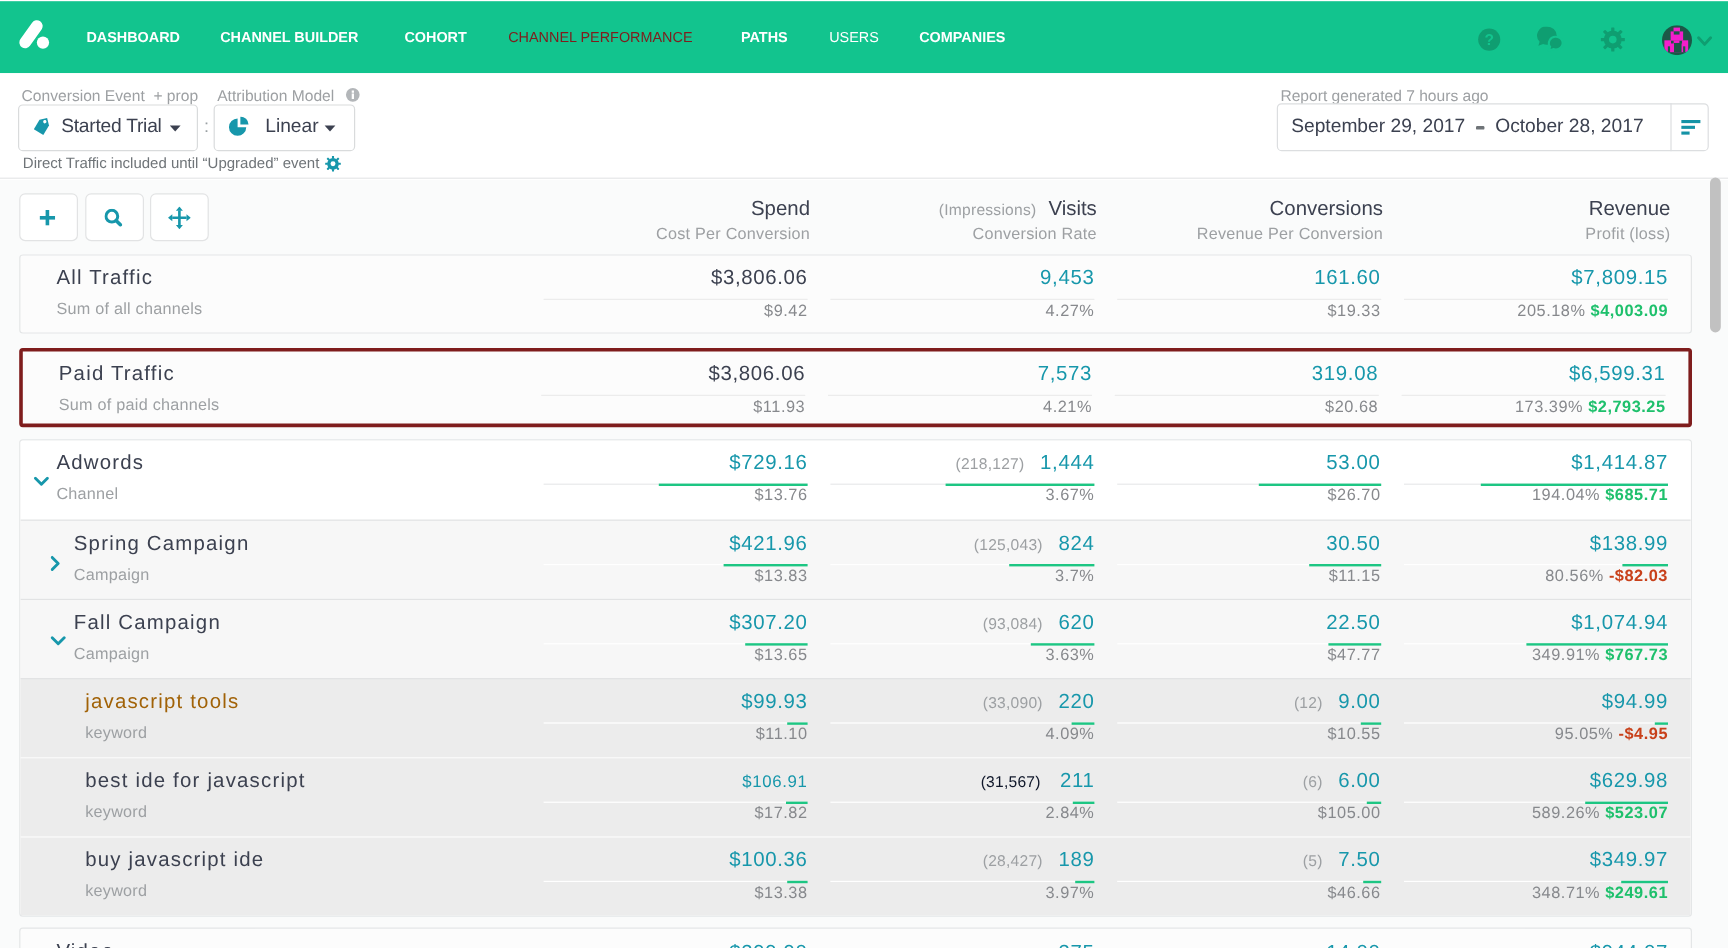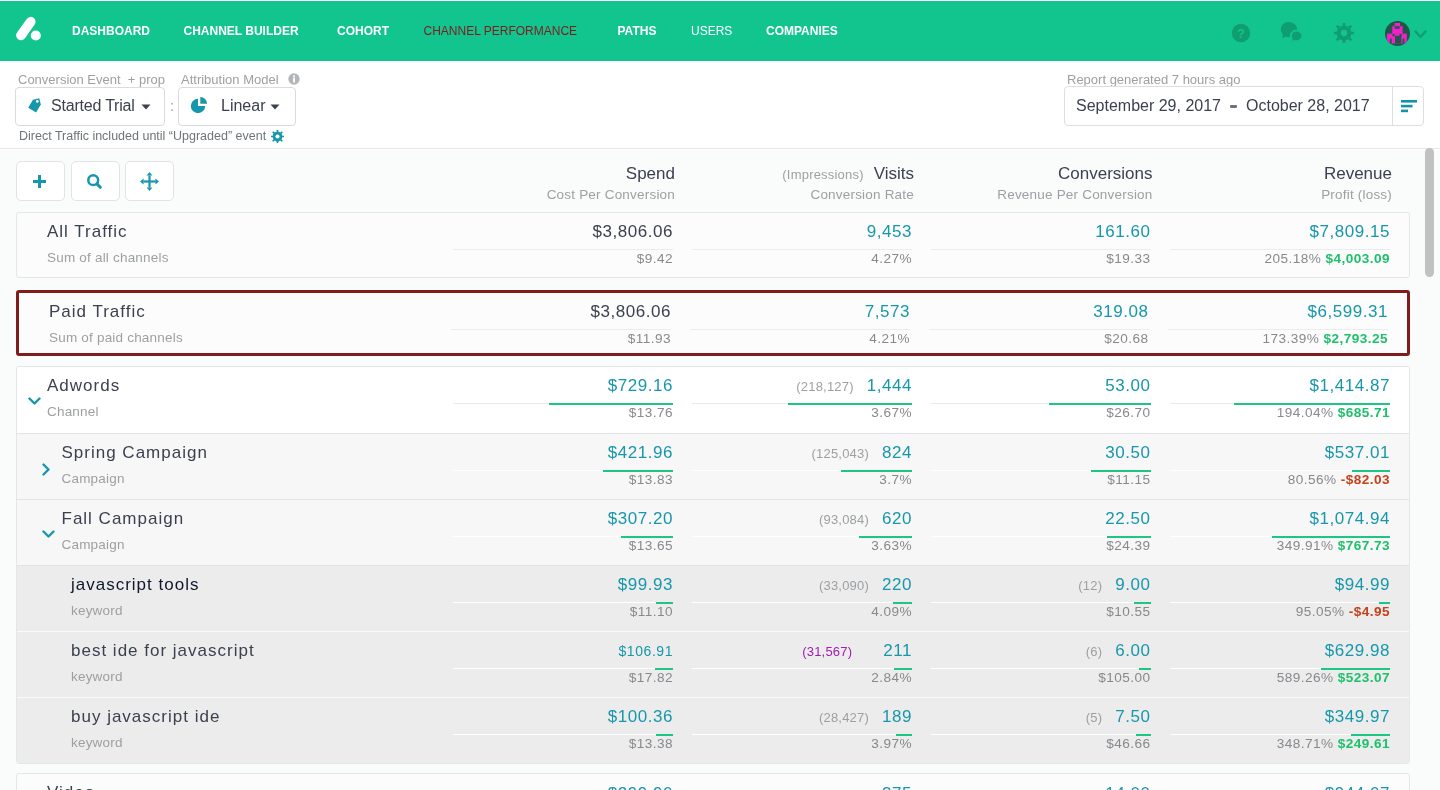--- a/index.html
+++ b/index.html
@@ -210,48 +210,48 @@
         <div style="position:absolute;right:497px;top:36px;width:220px;height:1px;background:#ffffff"></div>
         <div style="position:absolute;right:497px;top:36px;width:71px;height:2px;background:#1dc683"></div>
         <div style="position:absolute;right:497px;top:8.8px;height:22px;line-height:22px;white-space:nowrap;font-size:17px;letter-spacing:0.55px;color:#1797ab"><span style="font-size:13px;color:#9da0a3;letter-spacing:0.2px;margin-right:13px">(125,043)</span>824</div>
         <div style="position:absolute;right:497px;top:38.5px;height:15px;line-height:15px;white-space:nowrap;font-size:13.6px;letter-spacing:0.45px;color:#87898d">3.7%</div>
         <div style="position:absolute;right:258.5px;top:36px;width:220px;height:1px;background:#ffffff"></div>
         <div style="position:absolute;right:258.5px;top:36px;width:60px;height:2px;background:#1dc683"></div>
         <div style="position:absolute;right:258.5px;top:8.8px;height:22px;line-height:22px;white-space:nowrap;font-size:17px;letter-spacing:0.55px;color:#1797ab">30.50</div>
         <div style="position:absolute;right:258.5px;top:38.5px;height:15px;line-height:15px;white-space:nowrap;font-size:13.6px;letter-spacing:0.45px;color:#87898d">$11.15</div>
         <div style="position:absolute;right:19px;top:36px;width:220px;height:1px;background:#ffffff"></div>
         <div style="position:absolute;right:19px;top:36px;width:38px;height:2px;background:#1dc683"></div>
-        <div style="position:absolute;right:19px;top:8.8px;height:22px;line-height:22px;white-space:nowrap;font-size:17px;letter-spacing:0.55px;color:#1797ab">$537.01</div>
+        <div style="position:absolute;right:19px;top:8.8px;height:22px;line-height:22px;white-space:nowrap;font-size:17px;letter-spacing:0.55px;color:#1797ab">$138.99</div>
         <div style="position:absolute;right:19px;top:38.5px;height:15px;line-height:15px;white-space:nowrap;font-size:13.6px;letter-spacing:0.45px;color:#87898d">80.56% <b style="color:#c8401a;font-weight:bold">-$82.03</b></div>
       </div>
       <div style="position:absolute;left:0;top:132px;width:100%;height:66px;background:#f7f7f7;border-top:1px solid #e2e3e4;">
         <svg style="position:absolute;left:25px;top:30px" width="13" height="9" viewBox="0 0 13 9">
           <path d="M1.5 1.5 L6.5 6.5 L11.5 1.5" fill="none" stroke="#1797ab" stroke-width="2.4" stroke-linecap="round" stroke-linejoin="round"></path>
         </svg>
         <div style="position:absolute;left:44.5px;top:8px;height:22px;line-height:22px;font-size:17px;letter-spacing:1.0px;color:#3c4150">Fall Campaign</div>
         <div style="position:absolute;left:44.5px;top:37px;height:15px;line-height:15px;font-size:13.5px;letter-spacing:0.2px;color:#9da0a3">Campaign</div>
         <div style="position:absolute;right:736px;top:36px;width:220px;height:1px;background:#ffffff"></div>
         <div style="position:absolute;right:736px;top:36px;width:52px;height:2px;background:#1dc683"></div>
         <div style="position:absolute;right:736px;top:8.8px;height:22px;line-height:22px;white-space:nowrap;font-size:17px;letter-spacing:0.55px;color:#1797ab">$307.20</div>
         <div style="position:absolute;right:736px;top:38.5px;height:15px;line-height:15px;white-space:nowrap;font-size:13.6px;letter-spacing:0.45px;color:#87898d">$13.65</div>
         <div style="position:absolute;right:497px;top:36px;width:220px;height:1px;background:#ffffff"></div>
         <div style="position:absolute;right:497px;top:36px;width:53px;height:2px;background:#1dc683"></div>
         <div style="position:absolute;right:497px;top:8.8px;height:22px;line-height:22px;white-space:nowrap;font-size:17px;letter-spacing:0.55px;color:#1797ab"><span style="font-size:13px;color:#9da0a3;letter-spacing:0.2px;margin-right:13px">(93,084)</span>620</div>
         <div style="position:absolute;right:497px;top:38.5px;height:15px;line-height:15px;white-space:nowrap;font-size:13.6px;letter-spacing:0.45px;color:#87898d">3.63%</div>
         <div style="position:absolute;right:258.5px;top:36px;width:220px;height:1px;background:#ffffff"></div>
         <div style="position:absolute;right:258.5px;top:36px;width:44px;height:2px;background:#1dc683"></div>
         <div style="position:absolute;right:258.5px;top:8.8px;height:22px;line-height:22px;white-space:nowrap;font-size:17px;letter-spacing:0.55px;color:#1797ab">22.50</div>
-        <div style="position:absolute;right:258.5px;top:38.5px;height:15px;line-height:15px;white-space:nowrap;font-size:13.6px;letter-spacing:0.45px;color:#87898d">$24.39</div>
+        <div style="position:absolute;right:258.5px;top:38.5px;height:15px;line-height:15px;white-space:nowrap;font-size:13.6px;letter-spacing:0.45px;color:#87898d">$47.77</div>
         <div style="position:absolute;right:19px;top:36px;width:220px;height:1px;background:#ffffff"></div>
         <div style="position:absolute;right:19px;top:36px;width:118px;height:2px;background:#1dc683"></div>
         <div style="position:absolute;right:19px;top:8.8px;height:22px;line-height:22px;white-space:nowrap;font-size:17px;letter-spacing:0.55px;color:#1797ab">$1,074.94</div>
         <div style="position:absolute;right:19px;top:38.5px;height:15px;line-height:15px;white-space:nowrap;font-size:13.6px;letter-spacing:0.45px;color:#87898d">349.91% <b style="color:#1ec06c;font-weight:bold">$767.73</b></div>
       </div>
       <div style="position:absolute;left:0;top:198px;width:100%;height:66px;background:#ececec;border-top:1px solid #e2e3e4;">
-        <div style="position:absolute;left:54px;top:8px;height:22px;line-height:22px;font-size:17px;letter-spacing:1.0px;color:#0f172a">javascript tools</div>
+        <div style="position:absolute;left:54px;top:8px;height:22px;line-height:22px;font-size:17px;letter-spacing:1.0px;color:#a16207">javascript tools</div>
         <div style="position:absolute;left:54px;top:37px;height:15px;line-height:15px;font-size:13.5px;letter-spacing:0.2px;color:#9da0a3">keyword</div>
         <div style="position:absolute;right:736px;top:36px;width:220px;height:1px;background:#ffffff"></div>
         <div style="position:absolute;right:736px;top:36px;width:17px;height:2px;background:#1dc683"></div>
         <div style="position:absolute;right:736px;top:8.8px;height:22px;line-height:22px;white-space:nowrap;font-size:17px;letter-spacing:0.55px;color:#1797ab">$99.93</div>
         <div style="position:absolute;right:736px;top:38.5px;height:15px;line-height:15px;white-space:nowrap;font-size:13.6px;letter-spacing:0.45px;color:#87898d">$11.10</div>
         <div style="position:absolute;right:497px;top:36px;width:220px;height:1px;background:#ffffff"></div>
         <div style="position:absolute;right:497px;top:36px;width:19px;height:2px;background:#1dc683"></div>
         <div style="position:absolute;right:497px;top:8.8px;height:22px;line-height:22px;white-space:nowrap;font-size:17px;letter-spacing:0.55px;color:#1797ab"><span style="font-size:13px;color:#9da0a3;letter-spacing:0.2px;margin-right:13px">(33,090)</span>220</div>
         <div style="position:absolute;right:497px;top:38.5px;height:15px;line-height:15px;white-space:nowrap;font-size:13.6px;letter-spacing:0.45px;color:#87898d">4.09%</div>
         <div style="position:absolute;right:258.5px;top:36px;width:220px;height:1px;background:#ffffff"></div>
@@ -265,21 +265,21 @@
       </div>
       <div style="position:absolute;left:0;top:264px;width:100%;height:66px;background:#ececec;border-top:1px solid #fafafa;">
         <div style="position:absolute;left:54px;top:8px;height:22px;line-height:22px;font-size:17px;letter-spacing:1.0px;color:#3c4150">best ide for javascript</div>
         <div style="position:absolute;left:54px;top:37px;height:15px;line-height:15px;font-size:13.5px;letter-spacing:0.2px;color:#9da0a3">keyword</div>
         <div style="position:absolute;right:736px;top:36px;width:220px;height:1px;background:#ffffff"></div>
         <div style="position:absolute;right:736px;top:36px;width:18px;height:2px;background:#1dc683"></div>
         <div style="position:absolute;right:736px;top:8.8px;height:22px;line-height:22px;white-space:nowrap;font-size:14px;letter-spacing:0.55px;color:#1797ab">$106.91</div>
         <div style="position:absolute;right:736px;top:38.5px;height:15px;line-height:15px;white-space:nowrap;font-size:13.6px;letter-spacing:0.45px;color:#87898d">$17.82</div>
         <div style="position:absolute;right:497px;top:36px;width:220px;height:1px;background:#ffffff"></div>
         <div style="position:absolute;right:497px;top:36px;width:18px;height:2px;background:#1dc683"></div>
-        <div style="position:absolute;right:497px;top:8.8px;height:22px;line-height:22px;white-space:nowrap;font-size:17px;letter-spacing:0.55px;color:#1797ab"><span style="font-size:13px;color:#a21caf;letter-spacing:0.2px;margin-right:31px">(31,567)</span>211</div>
+        <div style="position:absolute;right:497px;top:8.8px;height:22px;line-height:22px;white-space:nowrap;font-size:17px;letter-spacing:0.55px;color:#1797ab"><span style="font-size:13px;color:#0f172a;letter-spacing:0.2px;margin-right:16px">(31,567)</span>211</div>
         <div style="position:absolute;right:497px;top:38.5px;height:15px;line-height:15px;white-space:nowrap;font-size:13.6px;letter-spacing:0.45px;color:#87898d">2.84%</div>
         <div style="position:absolute;right:258.5px;top:36px;width:220px;height:1px;background:#ffffff"></div>
         <div style="position:absolute;right:258.5px;top:36px;width:12px;height:2px;background:#1dc683"></div>
         <div style="position:absolute;right:258.5px;top:8.8px;height:22px;line-height:22px;white-space:nowrap;font-size:17px;letter-spacing:0.55px;color:#1797ab"><span style="font-size:13px;color:#9da0a3;letter-spacing:0.2px;margin-right:13px">(6)</span>6.00</div>
         <div style="position:absolute;right:258.5px;top:38.5px;height:15px;line-height:15px;white-space:nowrap;font-size:13.6px;letter-spacing:0.45px;color:#87898d">$105.00</div>
         <div style="position:absolute;right:19px;top:36px;width:220px;height:1px;background:#ffffff"></div>
         <div style="position:absolute;right:19px;top:36px;width:69px;height:2px;background:#1dc683"></div>
         <div style="position:absolute;right:19px;top:8.8px;height:22px;line-height:22px;white-space:nowrap;font-size:17px;letter-spacing:0.55px;color:#1797ab">$629.98</div>
         <div style="position:absolute;right:19px;top:38.5px;height:15px;line-height:15px;white-space:nowrap;font-size:13.6px;letter-spacing:0.45px;color:#87898d">589.26% <b style="color:#1ec06c;font-weight:bold">$523.07</b></div>
       </div>

